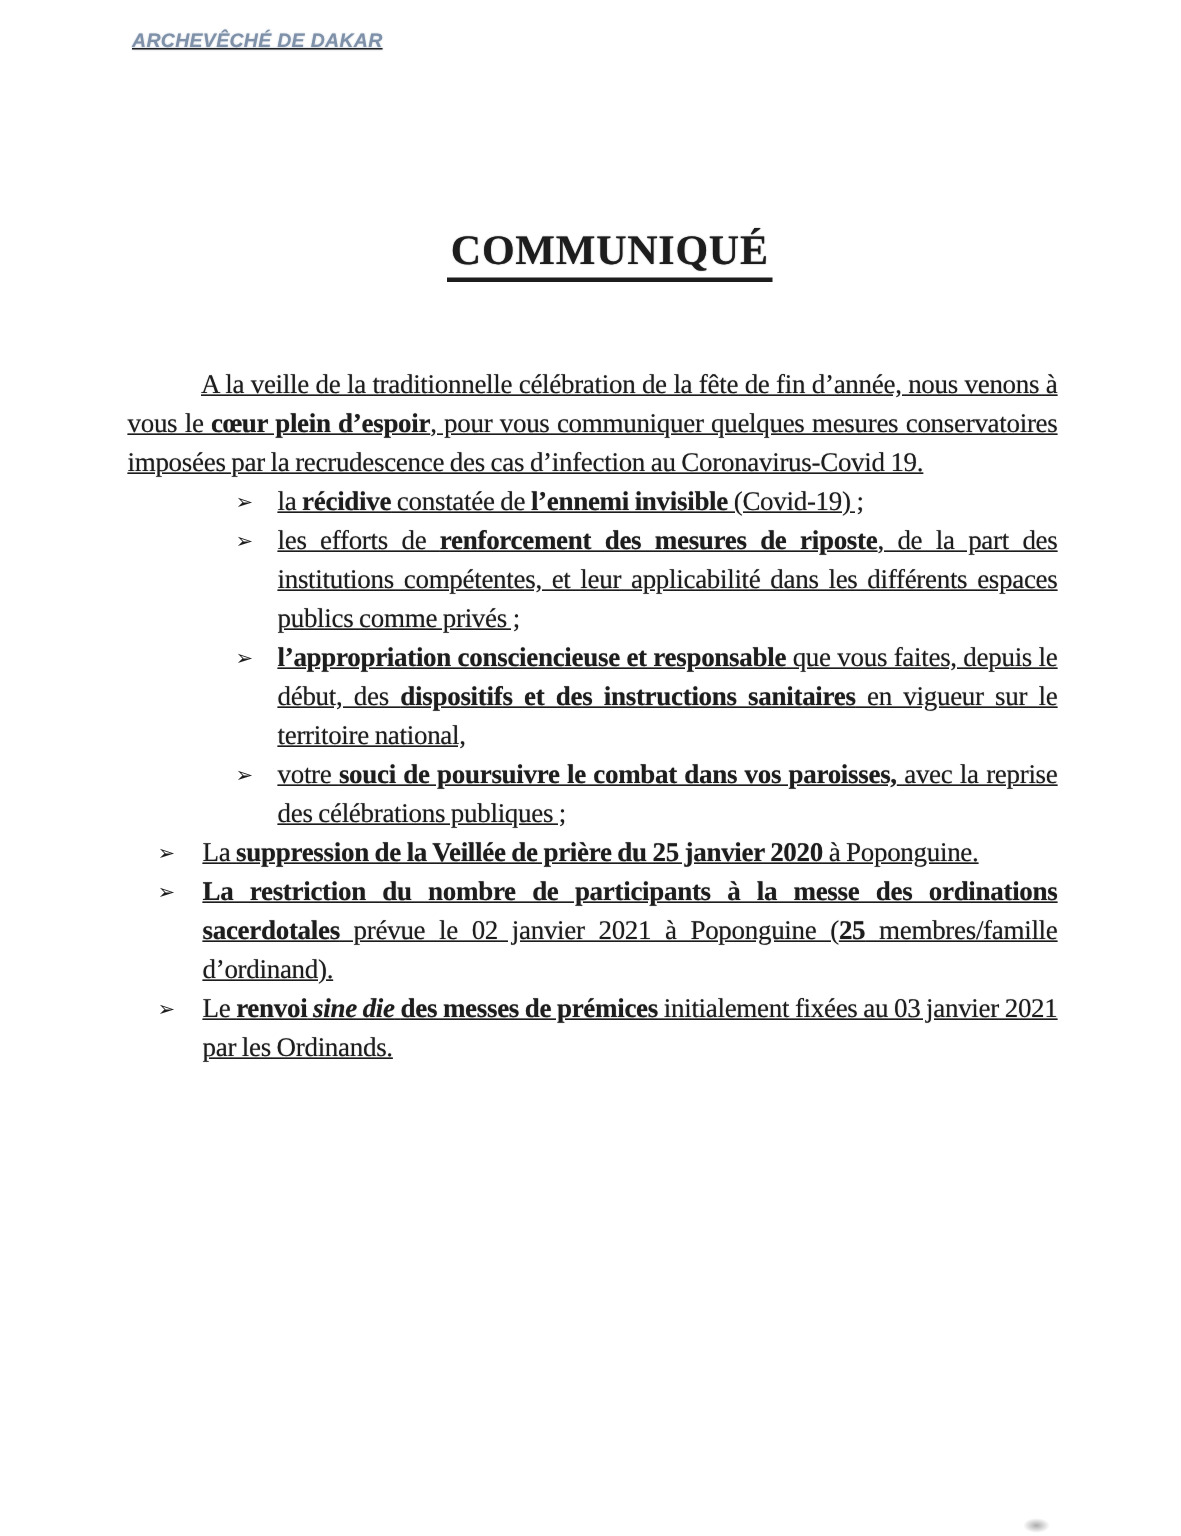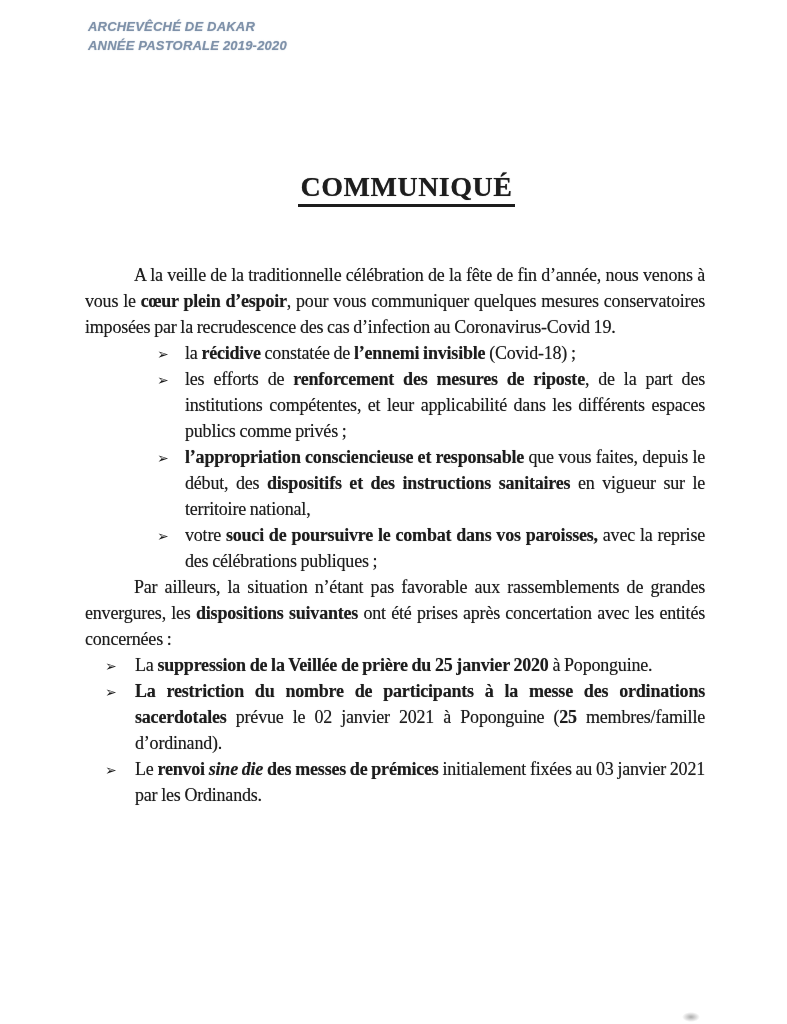--- a/index.html
+++ b/index.html
@@ -7,20 +7,21 @@
   body {
     background:#fff;
     font-family:"Liberation Serif", serif;
     color:var(--ink,#1d1d1d);
     overflow:hidden;
   }
   .page {
     position:relative;
     width:787px; height:801px;
     background:var(--paper,#ffffff);
+    text-decoration:underline;
   }
   .letterhead {
     padding:17px 0 0 88px;
     font-family:"Liberation Sans", sans-serif;
     font-style:italic;
     font-weight:bold;
     font-size:13px;
     line-height:19px;
     color:var(--lh-color,#7e91a9);
     text-shadow:0 0 1.2px rgba(126,145,169,.6);
@@ -66,35 +67,33 @@
     background:radial-gradient(ellipse at center, rgba(70,70,70,.45), rgba(70,70,70,0) 70%);
   }
 </style>
 </head>
 <body>
 
 <div class="page">
 
   <div class="letterhead">
     <div>ARCHEVÊCHÉ DE DAKAR</div>
-    <div>ANNÉE PASTORALE 2019-2020</div>
   </div>
 
   <div class="title-wrap">
     <span class="title">COMMUNIQUÉ</span>
   </div>
 
   <div class="docbody">
     <div>
         <div class="blk p indent"><span>A la veille de la traditionnelle célébration de la fête de fin d’année, nous venons à vous le </span><span class="b">cœur plein d’espoir</span><span>, pour vous communiquer quelques mesures conservatoires imposées par la recrudescence des cas d’infection au Coronavirus-Covid 19.</span></div>
-        <div class="blk li"><span class="marker">➢</span><span>la </span><span class="b">récidive</span><span> constatée de </span><span class="b">l’ennemi invisible</span><span> (Covid-18) ;</span></div>
+        <div class="blk li"><span class="marker">➢</span><span>la </span><span class="b">récidive</span><span> constatée de </span><span class="b">l’ennemi invisible</span><span> (Covid-19) ;</span></div>
         <div class="blk li"><span class="marker">➢</span><span>les efforts de </span><span class="b">renforcement des mesures de riposte</span><span>, de la part des institutions compétentes, et leur applicabilité dans les différents espaces publics comme privés ;</span></div>
         <div class="blk li"><span class="marker">➢</span><span class="b">l’appropriation consciencieuse et responsable</span><span> que vous faites, depuis le début, des </span><span class="b">dispositifs et des instructions sanitaires</span><span> en vigueur sur le territoire national,</span></div>
         <div class="blk li"><span class="marker">➢</span><span>votre </span><span class="b">souci de poursuivre le combat dans vos paroisses,</span><span> avec la reprise des célébrations publiques ;</span></div>
-        <div class="blk p indent"><span>Par ailleurs, la situation n’étant pas favorable aux rassemblements de grandes envergures, les </span><span class="b">dispositions suivantes</span><span> ont été prises après concertation avec les entités concernées :</span></div>
         <div class="blk li2"><span class="marker">➢</span><span>La </span><span class="b">suppression de la Veillée de prière du 25 janvier 2020</span><span> à Poponguine.</span></div>
         <div class="blk li2"><span class="marker">➢</span><span class="b">La restriction du nombre de participants à la messe des ordinations sacerdotales</span><span> prévue le 02 janvier 2021 à Poponguine (</span><span class="b">25</span><span> membres/famille d’ordinand).</span></div>
         <div class="blk li2"><span class="marker">➢</span><span>Le </span><span class="b">renvoi</span><span> </span><span class="b i">sine die</span><span> </span><span class="b">des messes de prémices</span><span> initialement fixées au 03 janvier 2021 par les Ordinands.</span></div>
       </div>
   </div>
 
   <div class="smudge"></div>
 
 </div>
 

